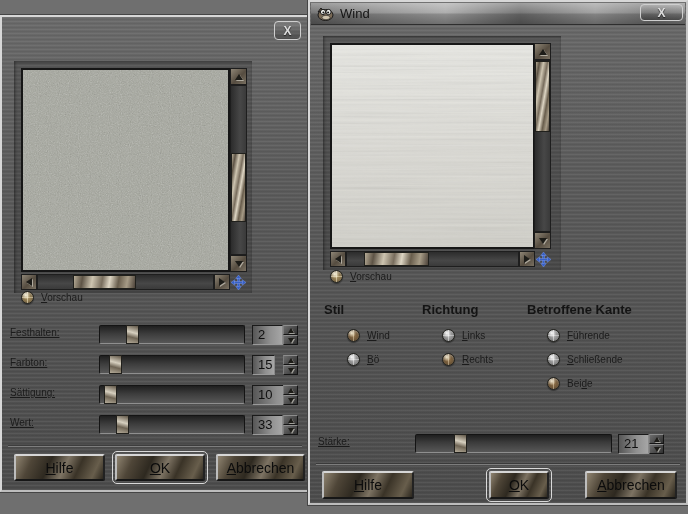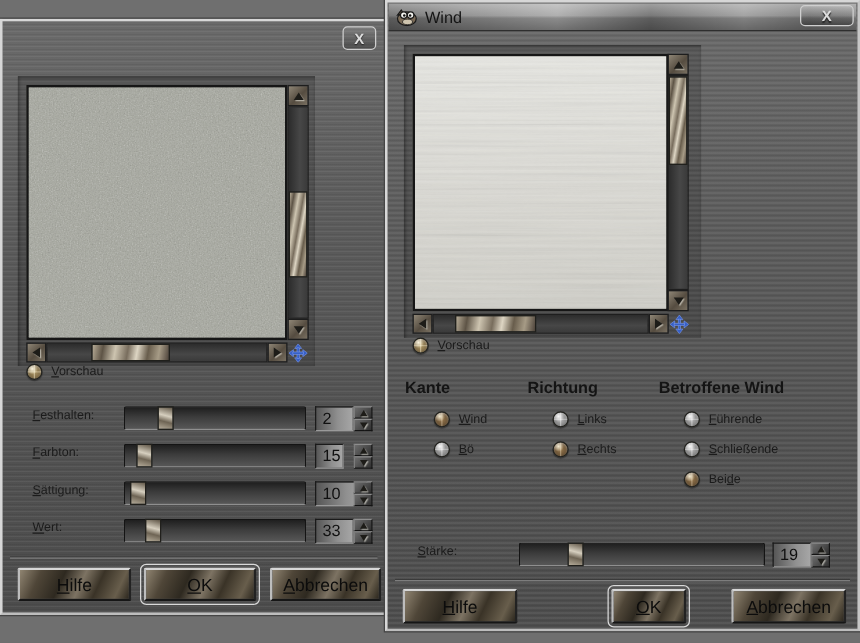--- a/index.html
+++ b/index.html
@@ -84,21 +84,21 @@
     radial-gradient(circle at 35% 28%, rgba(255,250,230,.95), rgba(255,255,255,0) 42%),
     linear-gradient(90deg, rgba(0,0,0,0) 42%, rgba(255,245,215,.5) 50%, rgba(0,0,0,0) 58%),
     linear-gradient(0deg, rgba(0,0,0,0) 42%, rgba(255,245,215,.4) 50%, rgba(0,0,0,0) 58%),
     radial-gradient(circle,#b09a68 0%,#84704a 55%,#403520 100%);}
   .toggle-row{position:absolute;display:flex;align-items:center;gap:7px;height:16px;cursor:default;}
   .toggle-label,.lbl{font-size:10px;color:#1b1b1b;white-space:nowrap;}
   .heading{position:absolute;font-size:13px;font-weight:bold;color:#141414;white-space:nowrap;}
   u{text-decoration:underline;}
   
   .row{position:absolute;left:0;right:0;height:20px;}
-  .lbl{position:absolute;left:24px;top:2px;}
+  .lbl{position:absolute;left:8px;top:2px;text-decoration:underline;}
   .strack{position:absolute;top:0;height:19px;border-radius:2px;box-sizing:border-box;
     border:1px solid #141414;border-bottom-color:#8f8f8f;
     background:linear-gradient(180deg,#1f1f1f,#3c3c3c 45%,#575757);}
   .sthumb{position:absolute;top:-1px;width:13px;height:19px;
     border:1px solid #21201c;box-sizing:border-box;
     background:linear-gradient(15deg,#b4ab99 0%,#6e6454 35%,#d6cfbf 60%,#5f5546 100%);}
   .entry{position:absolute;top:0;height:20px;box-sizing:border-box;
     border:1px solid #1a1a1a;border-bottom-color:#9a9a9a;border-right-color:#8a8a8a;
     background:linear-gradient(90deg,#565656,#909090 60%,#a6a6a6);
     color:#101010;font-size:13px;line-height:18px;padding-left:5px;}
@@ -317,23 +317,23 @@
           <rect x="3.5" y="7" width="9" height="2"></rect>
       </g>
     </svg>
   </div>
 
   <div class="toggle-row" style="left:20px;top:266px">
     <span class="orb gold"></span>
     <span class="toggle-label"><u>V</u>orschau</span>
   </div>
 
-  <span class="heading" style="left:14px;top:300px">Kante</span>
+  <span class="heading" style="left:14px;top:300px">Stil</span>
   <span class="heading" style="left:112px;top:300px">Richtung</span>
-  <span class="heading" style="left:217px;top:300px">Betroffene Wind</span>
+  <span class="heading" style="left:217px;top:300px">Betroffene Kante</span>
 
   <div class="toggle-row" style="left:37px;top:325px">
     <span class="orb silver on"></span>
     <span class="toggle-label"><u>W</u>ind</span>
   </div>
   <div class="toggle-row" style="left:37px;top:349px">
     <span class="orb silver"></span>
     <span class="toggle-label"><u>B</u>ö</span>
   </div>
 
@@ -357,21 +357,21 @@
   <div class="toggle-row" style="left:237px;top:373px">
     <span class="orb silver on"></span>
     <span class="toggle-label">Bei<u>d</u>e</span>
   </div>
 
   <div class="row" style="top:432px">
     <span class="lbl"><u>S</u>tärke:</span>
     <div class="strack" style="left:105px;width:197px">
       <div class="sthumb" style="left: calc(21% - 2.73px);"></div>
     </div>
-    <div class="entry" style="left:308px;width:31px">19</div>
+    <div class="entry" style="left:308px;width:31px">21</div>
     <div class="spin" style="left:339px">
       <div class="spbtn">
           <i class="tri s-up tri-up"></i>
         </div>
       <div class="spbtn">
           <i class="tri s-down tri-down"></i>
         </div>
     </div>
   </div>
 

